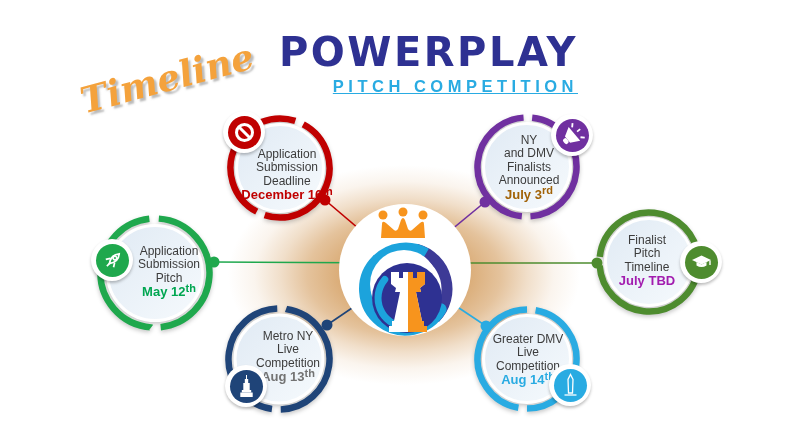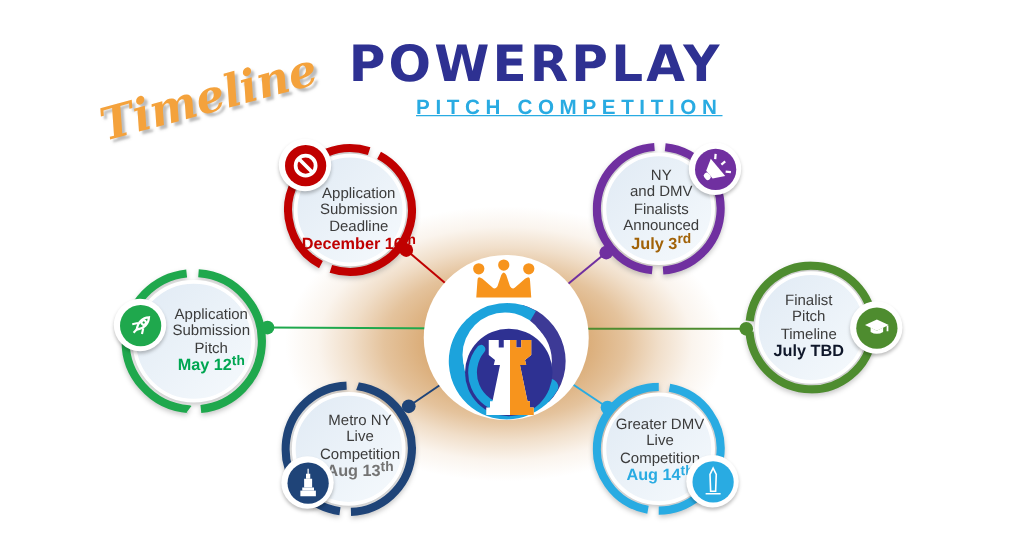--- a/index.html
+++ b/index.html
@@ -136,21 +136,21 @@
     <svg class="ringsvg" width="106" height="106">
       <g transform="rotate(6 53 53)">
         <circle cx="53" cy="53" r="49.5" fill="none" stroke="#4E8C2F" stroke-width="6.5" pathLength="360" stroke-dasharray="170 10"></circle>
       </g>
       <circle cx="53" cy="53" r="43.5" fill="url(#innerGrad)" stroke="#ffffff" stroke-width="3"></circle>
     </svg>
     <div class="txt" style="transform:translate(-2px,-1px)">
       <div class="line">Finalist</div>
       <div class="line">Pitch</div>
       <div class="line">Timeline</div>
-      <div class="date" style="color:#0f172a"><span>July TBD</span><span class="sup"></span></div>
+      <div class="date" style="color:#a21caf"><span>July TBD</span><span class="sup"></span></div>
     </div>
     <div class="badge" style="left:84px;top:32px">
       <div class="inner" style="background:#4E8C2F">
         <svg width="33" height="33">
           <path d="M16.5,9.5 L26,14 L16.5,18.5 L7,14 Z" fill="#fff"></path>
           <path d="M11.5,16 L11.5,19.5 Q16.5,22.5 21.5,19.5 L21.5,16 L16.5,18.5 Z" fill="#fff"></path>
           <line x1="25" y1="14.5" x2="25" y2="19" stroke="#fff" stroke-width="1.4"></line>
         </svg>
       </div>
     </div>

